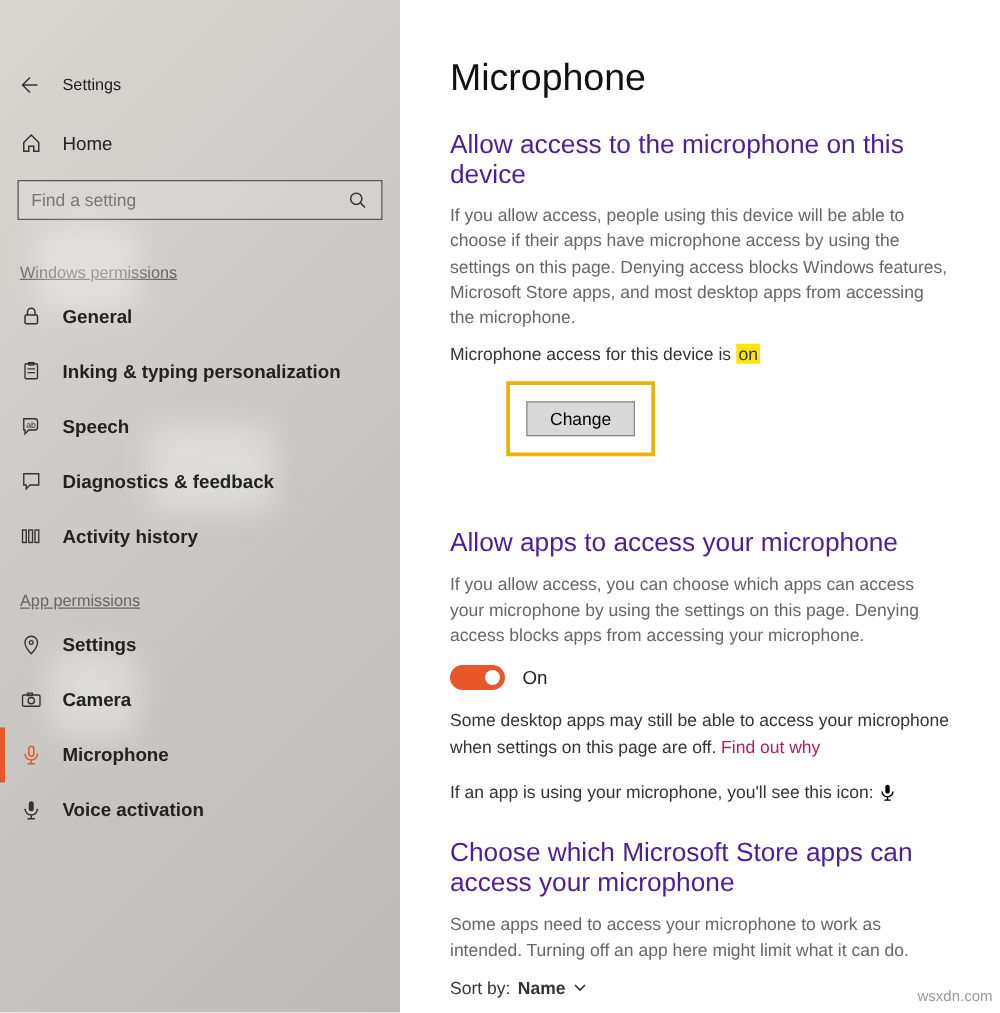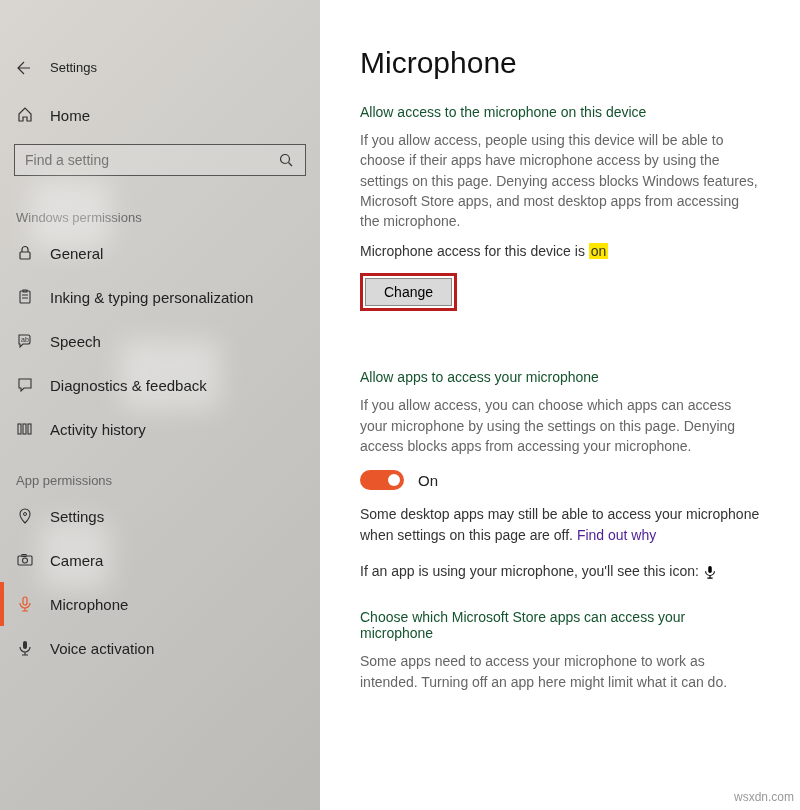--- a/index.html
+++ b/index.html
@@ -11,41 +11,41 @@
   .back-btn { width:16px; height:16px; display:flex; align-items:center; justify-content:center; cursor:pointer; }
   .top-title { font-size:13px; color:#222; }
   .home-row { display:flex; align-items:center; gap:16px; padding: 14px 16px; cursor:pointer; }
   .home-row .icon { width:18px; }
   .home-row span.lbl { font-size:15px; color:#222; }
   .search-wrap { padding: 6px 14px 12px 14px; }
   .search-box { display:flex; align-items:center; border:1px solid #555; background:rgba(255,255,255,0.15); height:32px; padding:0 10px; }
   .search-box input { flex:1; background:transparent; border:none; outline:none; font-size:14px; color:#333; }
   .search-box .sicon { width:16px; color:#333; }
   .category { padding: 4px 16px 14px 16px; font-weight:600; font-size:15px; color:#000; }
-  .group-label { padding: 22px 12px 6px 16px; font-size:13px; color:#666; }
+  .group-label { padding: 22px 12px 6px 16px; font-size:13px; color:#666;text-decoration:underline; }
   .nav-item { display:flex; align-items:center; gap:16px; height:44px; padding:0 16px; cursor:pointer; position:relative; }
   .nav-item .icon { width:18px; display:flex; justify-content:center; color:#333; }
-  .nav-item .lbl { font-size:15px; color:#222; }
+  .nav-item .lbl { font-size:15px; color:#222;font-weight:bold; }
   .nav-item.sel::before { content:""; position:absolute; left:0; top:0; bottom:0; width:4px; background:#e8562a; }
   .nav-item.sel .icon { color:#e8562a; }
   .main { flex:1; padding: 46px 40px 0 40px; overflow-y:auto; background:#fff; position:relative; }
   h1 { font-weight:400; font-size:30px; color:#111; margin-bottom:24px; }
-  h2 { font-weight:400; font-size:14px; color:#14532d; margin-bottom:10px; }
+  h2 { font-weight:400; font-size:21px; color:#4c1d95; margin-bottom:10px; }
   p.desc { font-size:14px; color:#666; line-height:1.45; margin-bottom:12px; }
   .status-line { font-size:14px; color:#333; margin:10px 0 14px 0; }
   .status-line .hl { background:#ffe600; padding:0 2px; }
-  .change-wrap { display:inline-block; border:3px solid #b91c1c; padding:2px; margin-bottom:30px; }
+  .change-wrap { display:inline-block; border:3px solid #eab308; padding:13px; margin-bottom:30px;margin-left:45px; }
   button.change { background:#d9d9d9; border:1px solid #888; padding:5px 18px; font-size:14px; cursor:pointer; font-family:inherit; }
   .section { margin-bottom:28px; }
   .toggle-row { display:flex; align-items:center; gap:14px; margin:14px 0; }
   .toggle { width:44px; height:20px; border-radius:20px; background:#e8562a; position:relative; cursor:pointer; }
   .toggle .knob { position:absolute; width:12px; height:12px; background:#fff; border-radius:50%; top:4px; right:4px; }
   .toggle-label { font-size:15px; color:#222; }
   .info { font-size:14px; color:#333; line-height:1.45; margin-bottom:16px; }
-  a.link { color:#4c1d95; text-decoration:none; cursor:pointer; }
+  a.link { color:#be185d; text-decoration:none; cursor:pointer; }
   .mic-inline { display:inline-flex; vertical-align:middle; }
   .sortby { font-size:14px; color:#333; display:flex; align-items:center; gap:6px; cursor:pointer; }
   .watermark { position:absolute; right:6px; bottom:6px; font-size:12px; color:#999; }
   svg { display:block; }
 </style>
 </head>
 <body>
 
 <div class="app">
 
@@ -209,17 +209,26 @@
               <rect x="6" y="1" width="4" height="8" rx="2" fill="#000"></rect>
               <path d="M3 7 a5 5 0 0 0 10 0 M8 12 v3 M5 15 h6" stroke="#000" stroke-width="1.3" fill="none"></path>
             </svg>
         </span>
       </p>
     </div>
 
     <div class="section">
       <h2>Choose which Microsoft Store apps can access your microphone</h2>
       <p class="desc">Some apps need to access your microphone to work as intended. Turning off an app here might limit what it can do.</p>
+      <div class="sortby">
+        <span>Sort by: </span>
+        <b>Name</b>
+        <span>
+          <svg width="12" height="12" viewBox="0 0 12 12">
+              <path d="M2 4 L6 8 L10 4" stroke="#333" stroke-width="1.3" fill="none"></path>
+            </svg>
+        </span>
+      </div>
     </div>
 
     <div class="watermark">wsxdn.com</div>
   </div>
 </div>
 
 </body></html>

